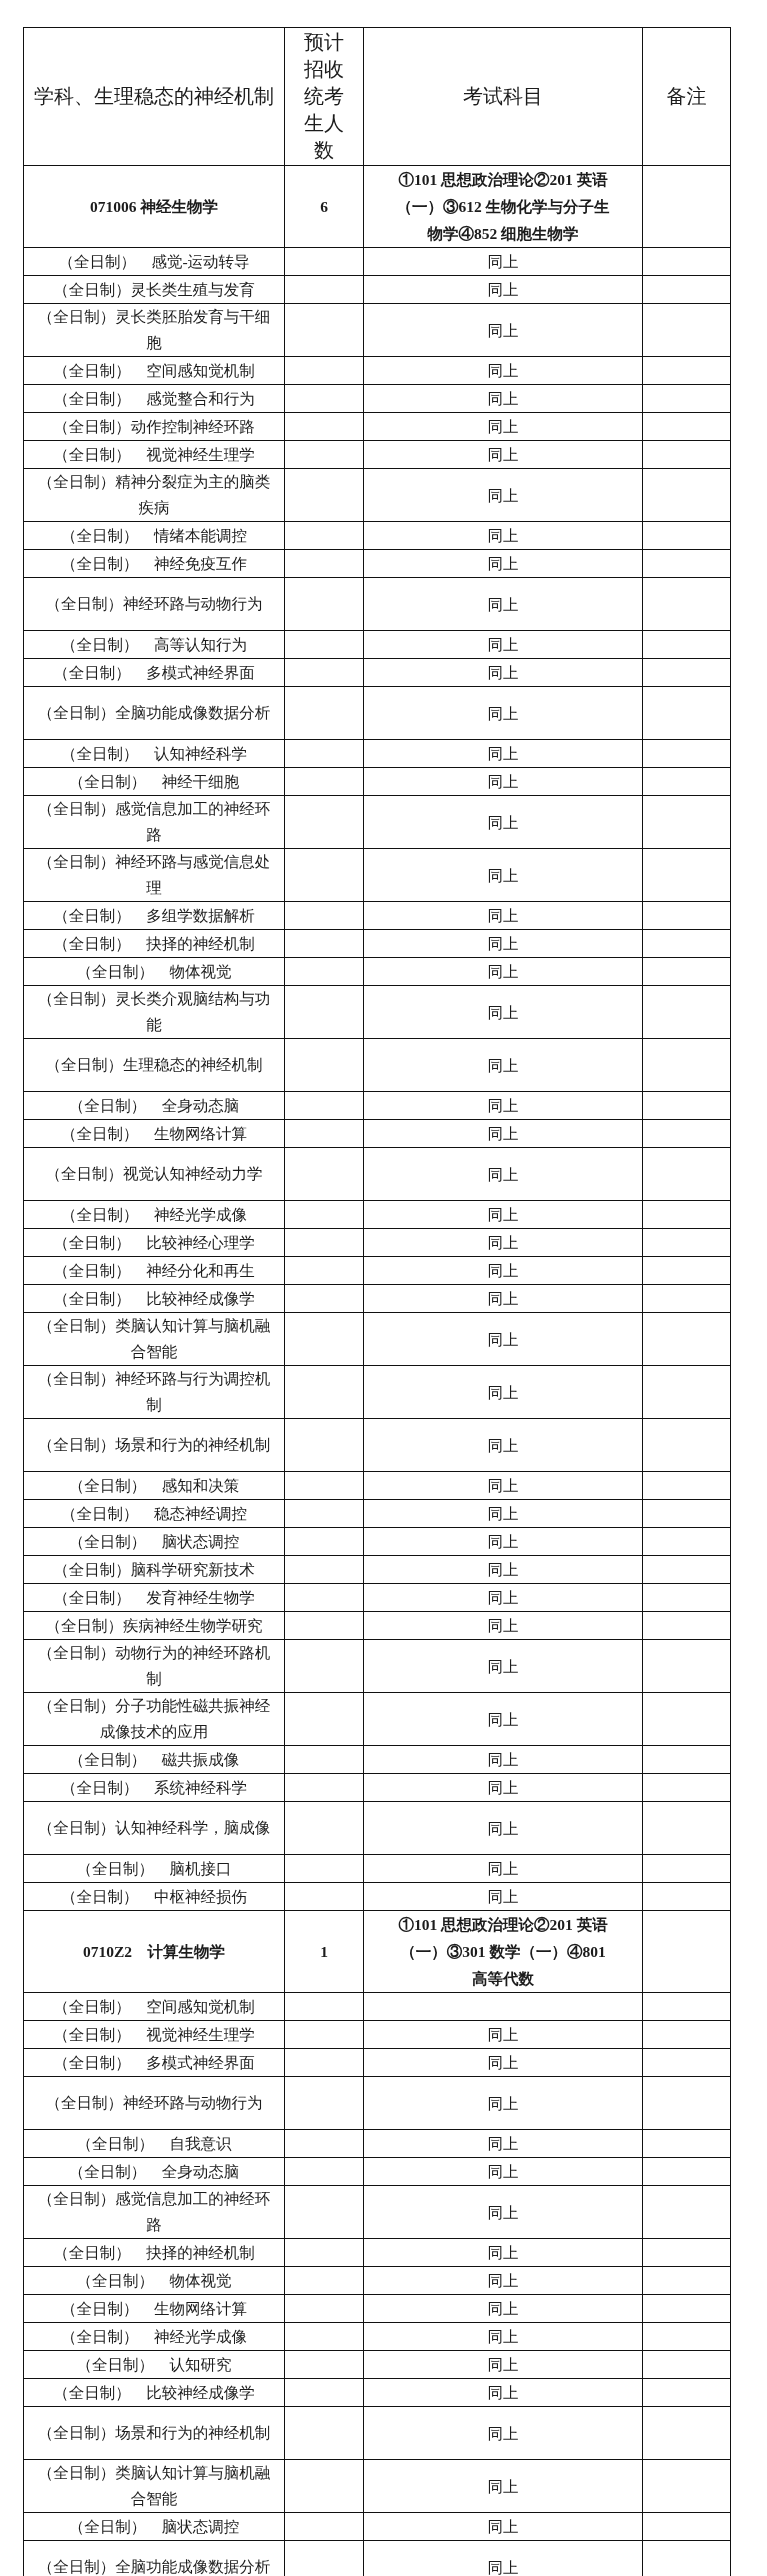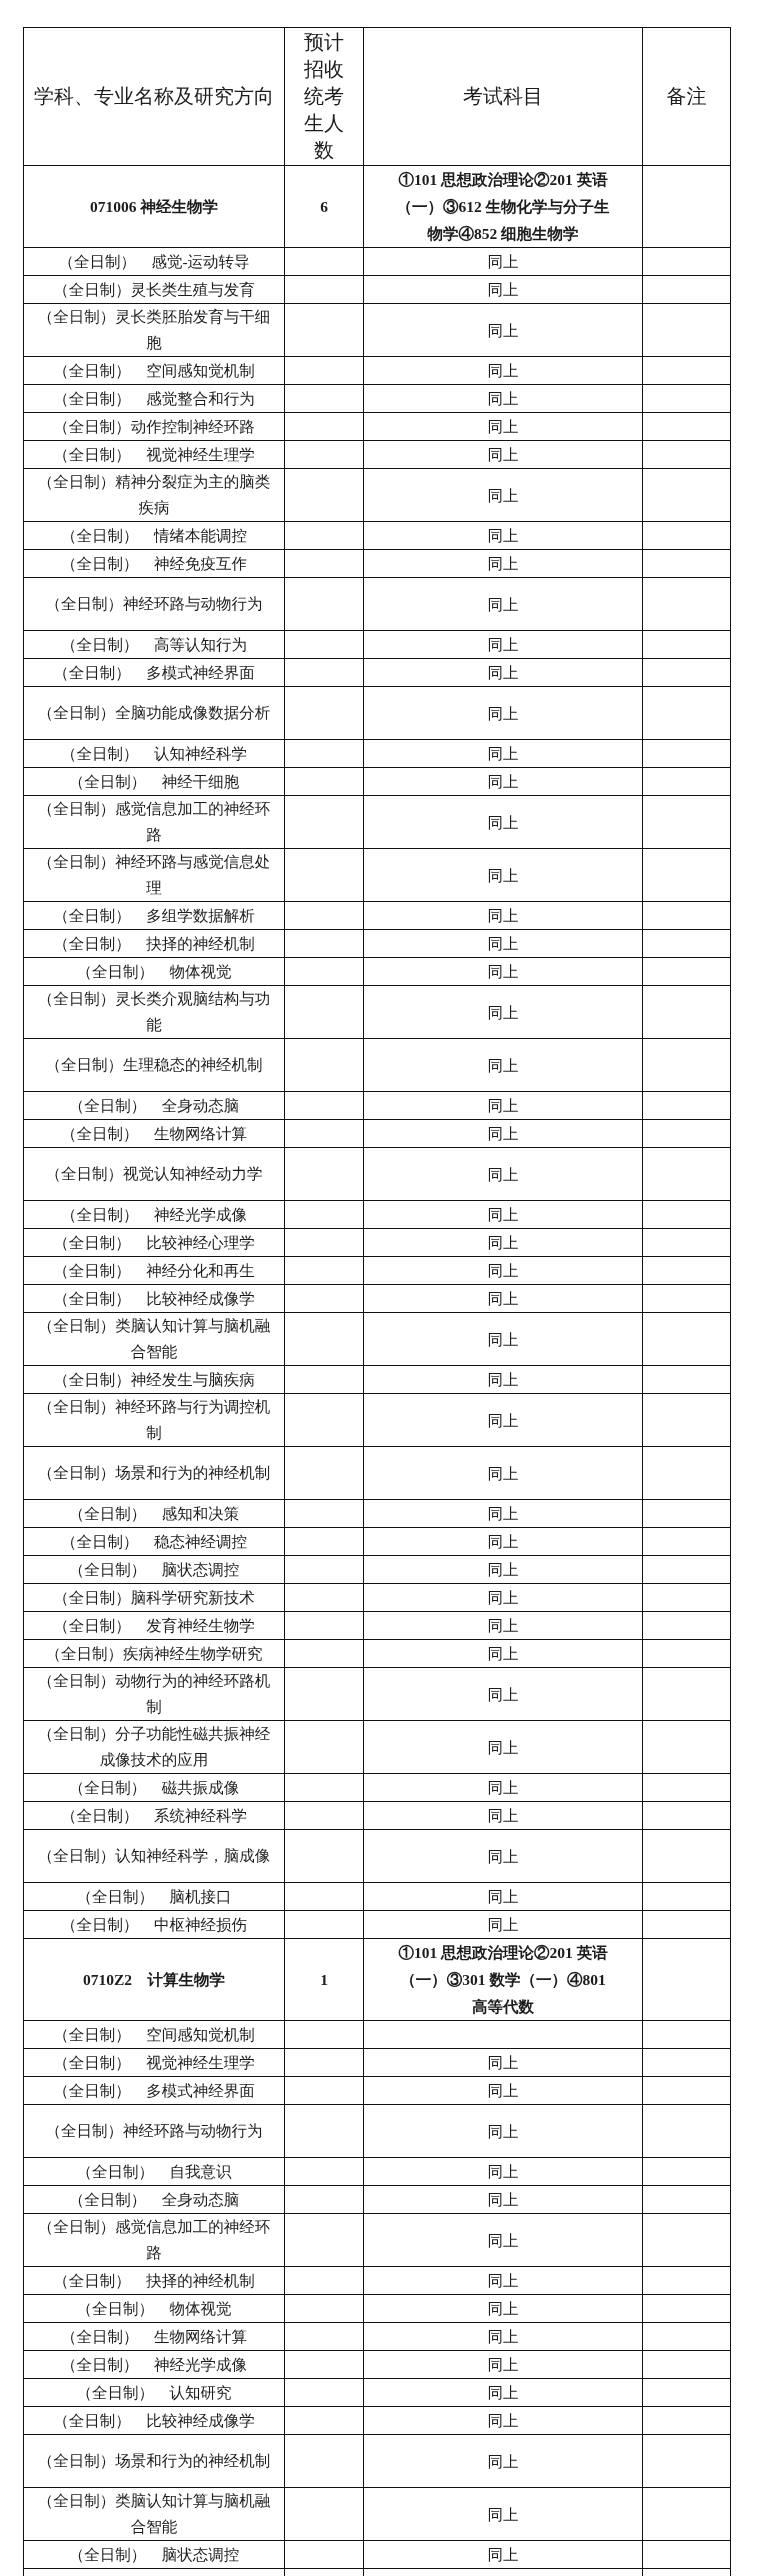--- a/index.html
+++ b/index.html
@@ -47,21 +47,21 @@
 <div>
   <table class="admissions">
     <colgroup>
       <col class="w1">
         <col class="w2">
         <col class="w3">
         <col class="w4">
     </colgroup>
     <thead>
       <tr>
-        <th><span>学科、专业名称及研究方向</span></th>
+        <th><span>学科、生理稳态的神经机制</span></th>
         <th><span class="th2-inner">预计招收统考生人数</span></th>
         <th><span>考试科目</span></th>
         <th><span>备注</span></th>
       </tr>
     </thead>
     <tbody>
         <tr class="r-m">
           <td class="c1">071006 神经生物学</td>
           <td class="c2">6</td>
           <td class="c3">①101 思想政治理论②201 英语<br>（一）③612 生物化学与分子生<br>物学④852 细胞生物学</td>
@@ -246,26 +246,20 @@
           <td class="c2"></td>
           <td class="c3">同上</td>
           <td class="c4"></td>
         </tr>
         <tr class="r-d">
           <td class="c1">（全日制）类脑认知计算与脑机融合智能</td>
           <td class="c2"></td>
           <td class="c3">同上</td>
           <td class="c4"></td>
         </tr>
-        <tr class="r-s">
-          <td class="c1">（全日制）神经发生与脑疾病</td>
-          <td class="c2"></td>
-          <td class="c3">同上</td>
-          <td class="c4"></td>
-        </tr>
         <tr class="r-d">
           <td class="c1">（全日制）神经环路与行为调控机制</td>
           <td class="c2"></td>
           <td class="c3">同上</td>
           <td class="c4"></td>
         </tr>
         <tr class="r-d">
           <td class="c1">（全日制）场景和行为的神经机制</td>
           <td class="c2"></td>
           <td class="c3">同上</td>

